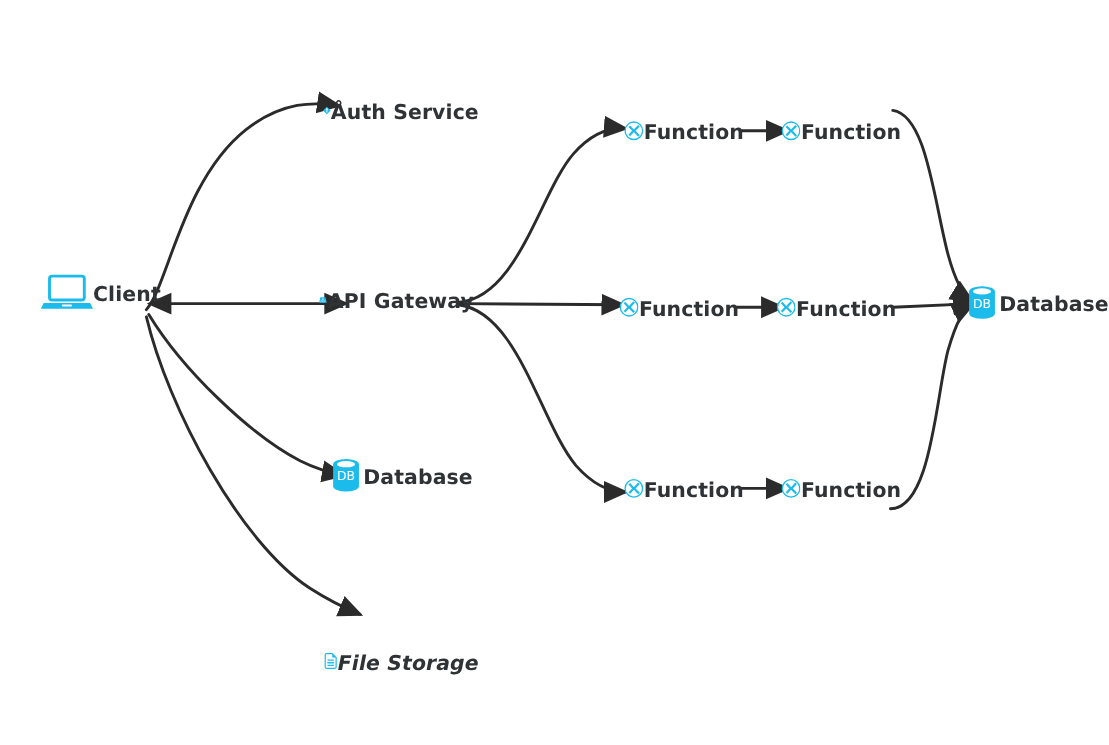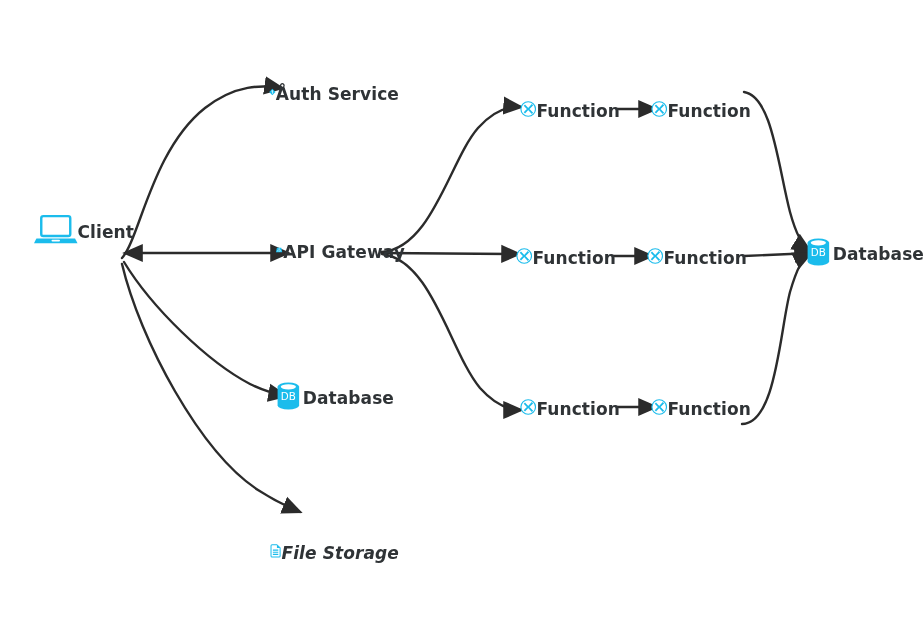--- a/index.html
+++ b/index.html
@@ -79,21 +79,21 @@
       <path d="M617,407 L656,407" marker-end="url(#ah)"></path>
 
       <path d="M744,92 C772,96 778,166 790,212 C796,234 802,246 810,251" marker-end="url(#ah)"></path>
 
       <path d="M744,256 L812,253" marker-end="url(#ah)"></path>
 
       <path d="M742,424 C776,424 780,330 790,292 C797,268 803,257 811,253" marker-end="url(#ah)"></path>
     </g>
   </svg>
 
-  <div class="node" style="left:34px; top:204px; width:100px;align-items:center;">
+  <div class="node" style="left:34px; top:218px; width:100px;align-items:center;">
     <svg class="node-glyph" width="72" height="52" viewBox="0 0 72 52">
       <rect x="12" y="3" width="48" height="33" rx="3.5" fill="#ffffff" stroke="#1BBCEC" stroke-width="4"></rect>
       <path d="M4,40 H68 L72,48 H0 Z" fill="#1BBCEC"></path>
       <rect x="29" y="42" width="14" height="3" rx="1.5" fill="#ffffff"></rect>
     </svg>
     <div class="node-label">Client</div>
   </div>
 
   <div class="node" style="left:269px; top:48px; width:130px;">
     <svg class="node-glyph" width="88" height="88" viewBox="0 0 88 88">
@@ -102,21 +102,21 @@
         <circle cx="44" cy="32" r="11"></circle>
         <rect x="40" y="38" width="8" height="28" rx="1"></rect>
         <rect x="48" y="48" width="6" height="5"></rect>
         <rect x="48" y="58" width="6" height="5"></rect>
       </g>
       <circle cx="44" cy="32" r="4.2" fill="#1BBCEC"></circle>
     </svg>
     <div class="node-label">Åuth Service</div>
   </div>
 
-  <div class="node" style="left:275px; top:222px; width:130px;align-items:center;">
+  <div class="node" style="left:265px; top:222px; width:130px;align-items:center;">
     <svg class="node-glyph" width="90" height="56" viewBox="0 0 90 56">
       <path d="M21,3 H69 L79,50 Q80,53 77,53 H13 Q10,53 11,50 Z" fill="#1BBCEC"></path>
       <g stroke="#ffffff" stroke-width="3.4" fill="none" stroke-linecap="round">
         <circle cx="45" cy="13" r="4.2" fill="#ffffff" stroke="none"></circle>
         <path d="M45,17 V44"></path>
         <path d="M45,22 L26,38"></path>
         <path d="M45,22 L64,38"></path>
       </g>
       <g fill="#ffffff">
         <path d="M24,32 L24,41 L33,41 Z"></path>

